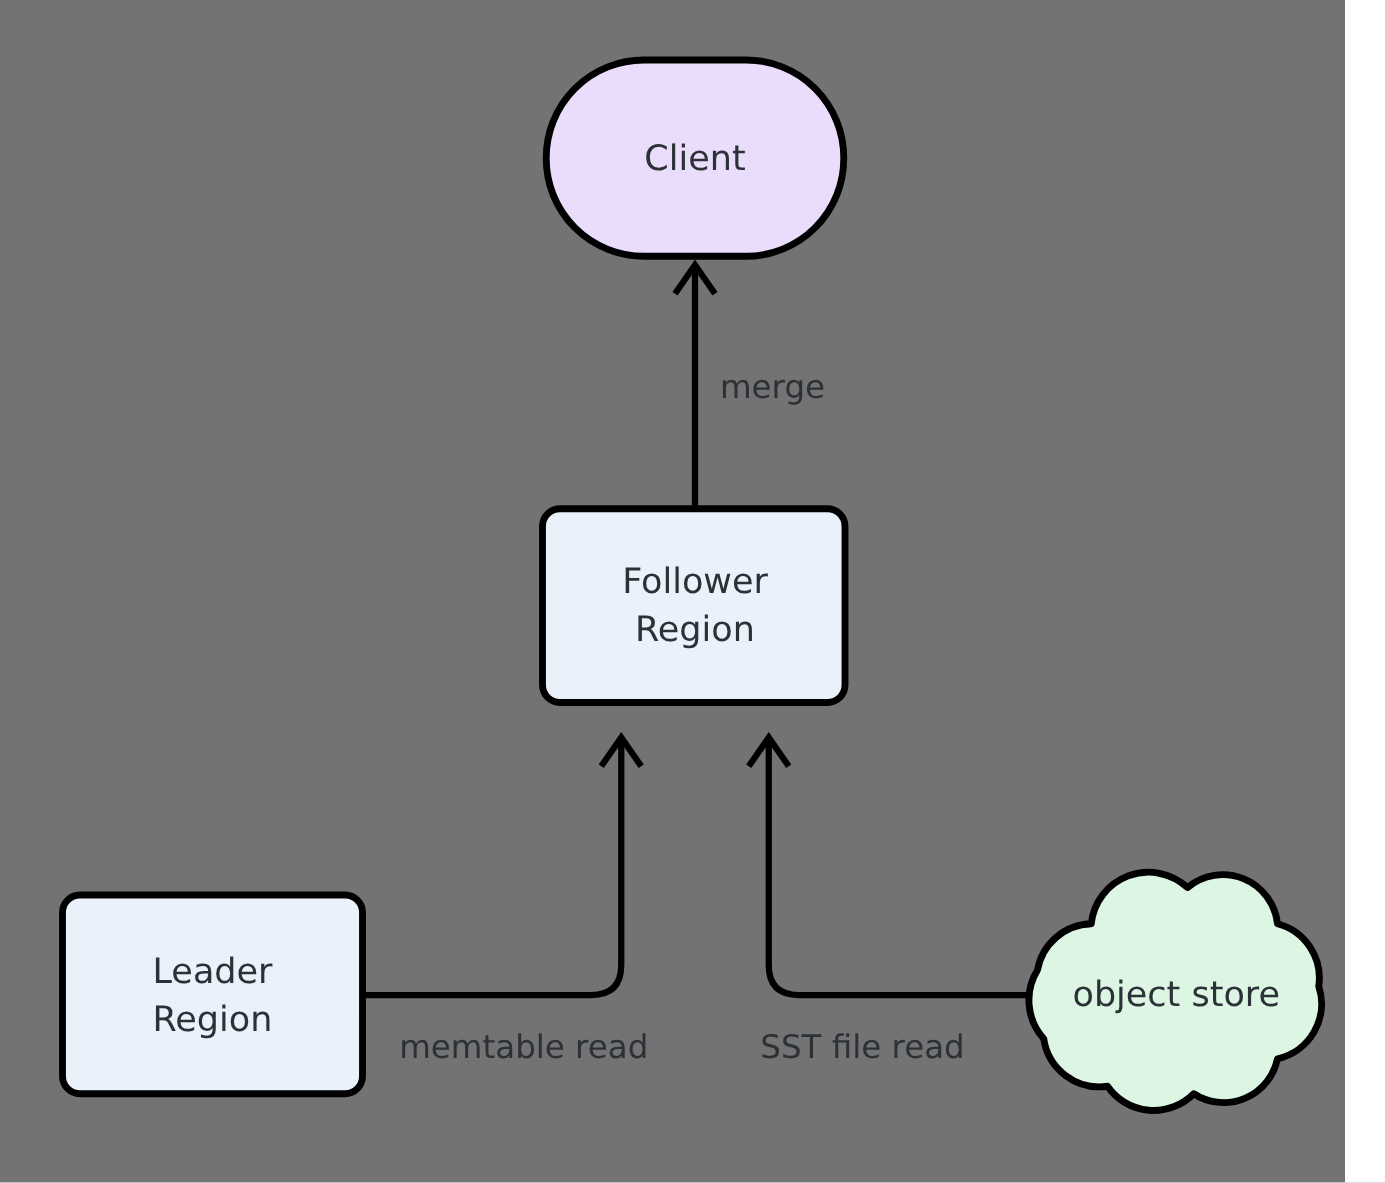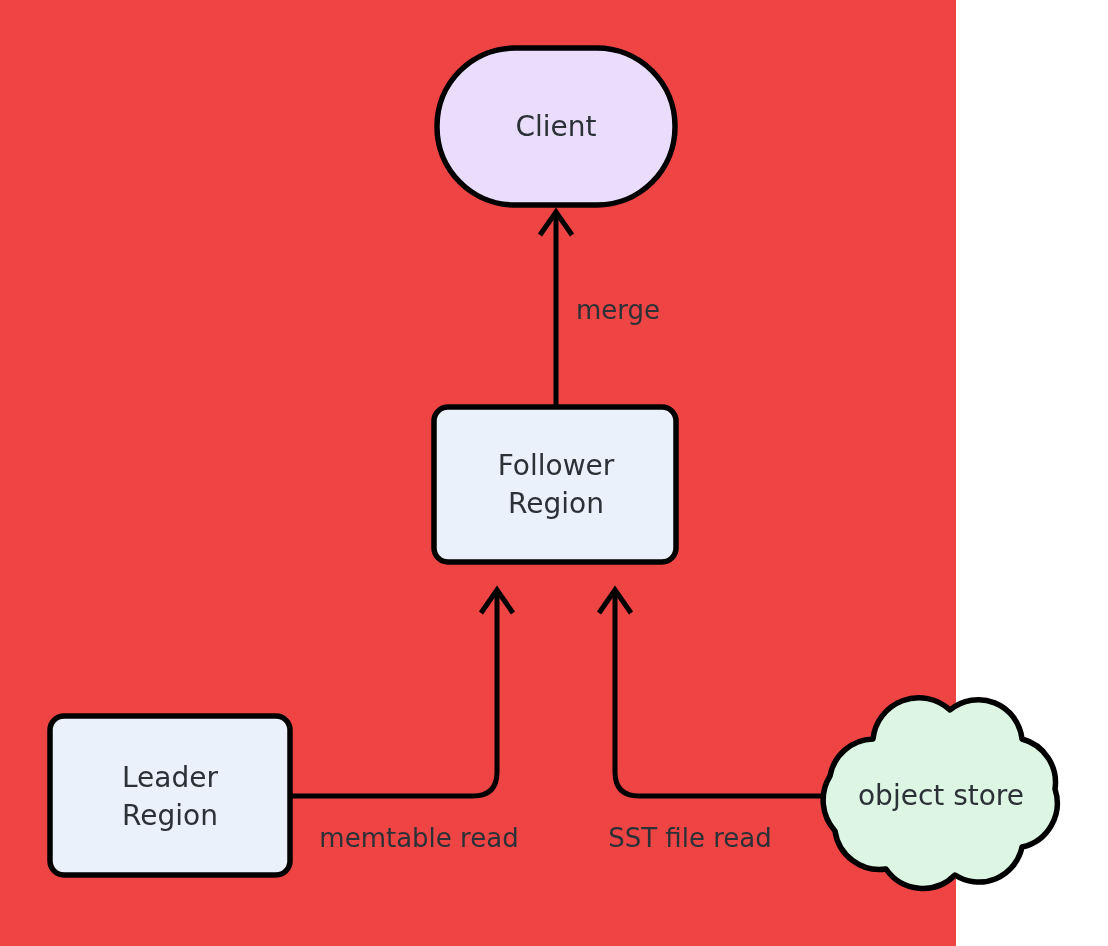--- a/index.html
+++ b/index.html
@@ -8,23 +8,23 @@
     background: #ffffff;
   }
   body {
     width: 1108px;
     height: 946px;
     font-family: "DejaVu Sans", "Liberation Sans", sans-serif;
     overflow: hidden;
   }
   #diagram-root {
     position: relative;
-    width: 956px;
+    width: 1076px;
     height: 946px;
-    background: #ef4444;
+    background: #737373;
   }
   #diagram-svg {
     position: absolute;
     top: 0;
     left: 0;
     width: 1108px;
     height: 946px;
   }
   .node-label {
     font-family: "DejaVu Sans", "Liberation Sans", sans-serif;

